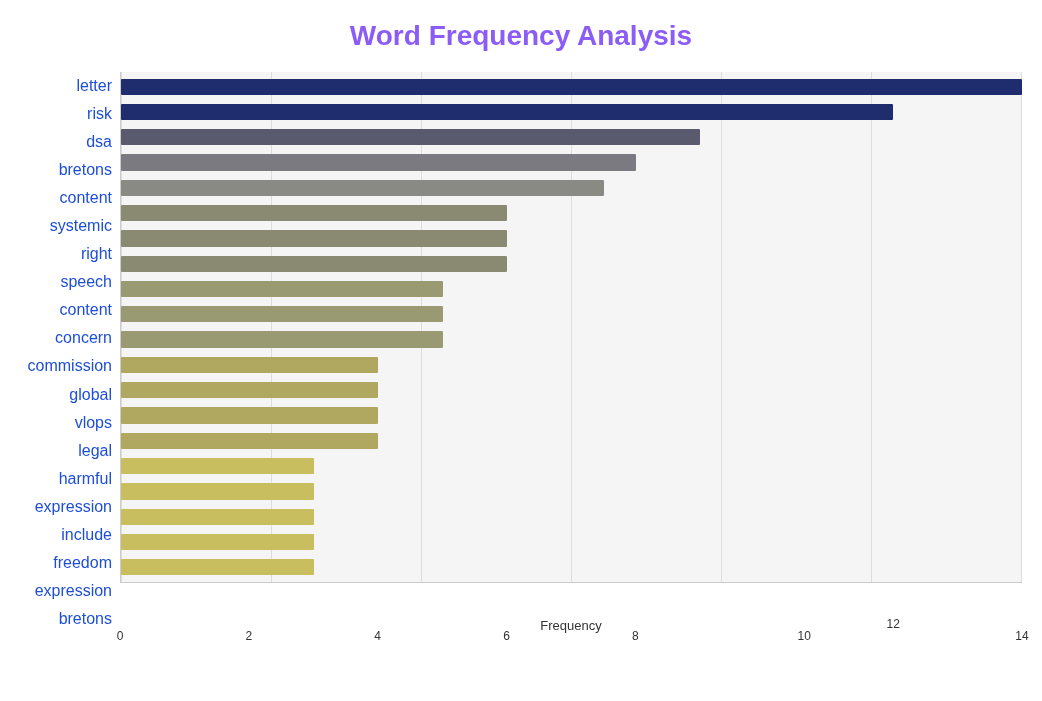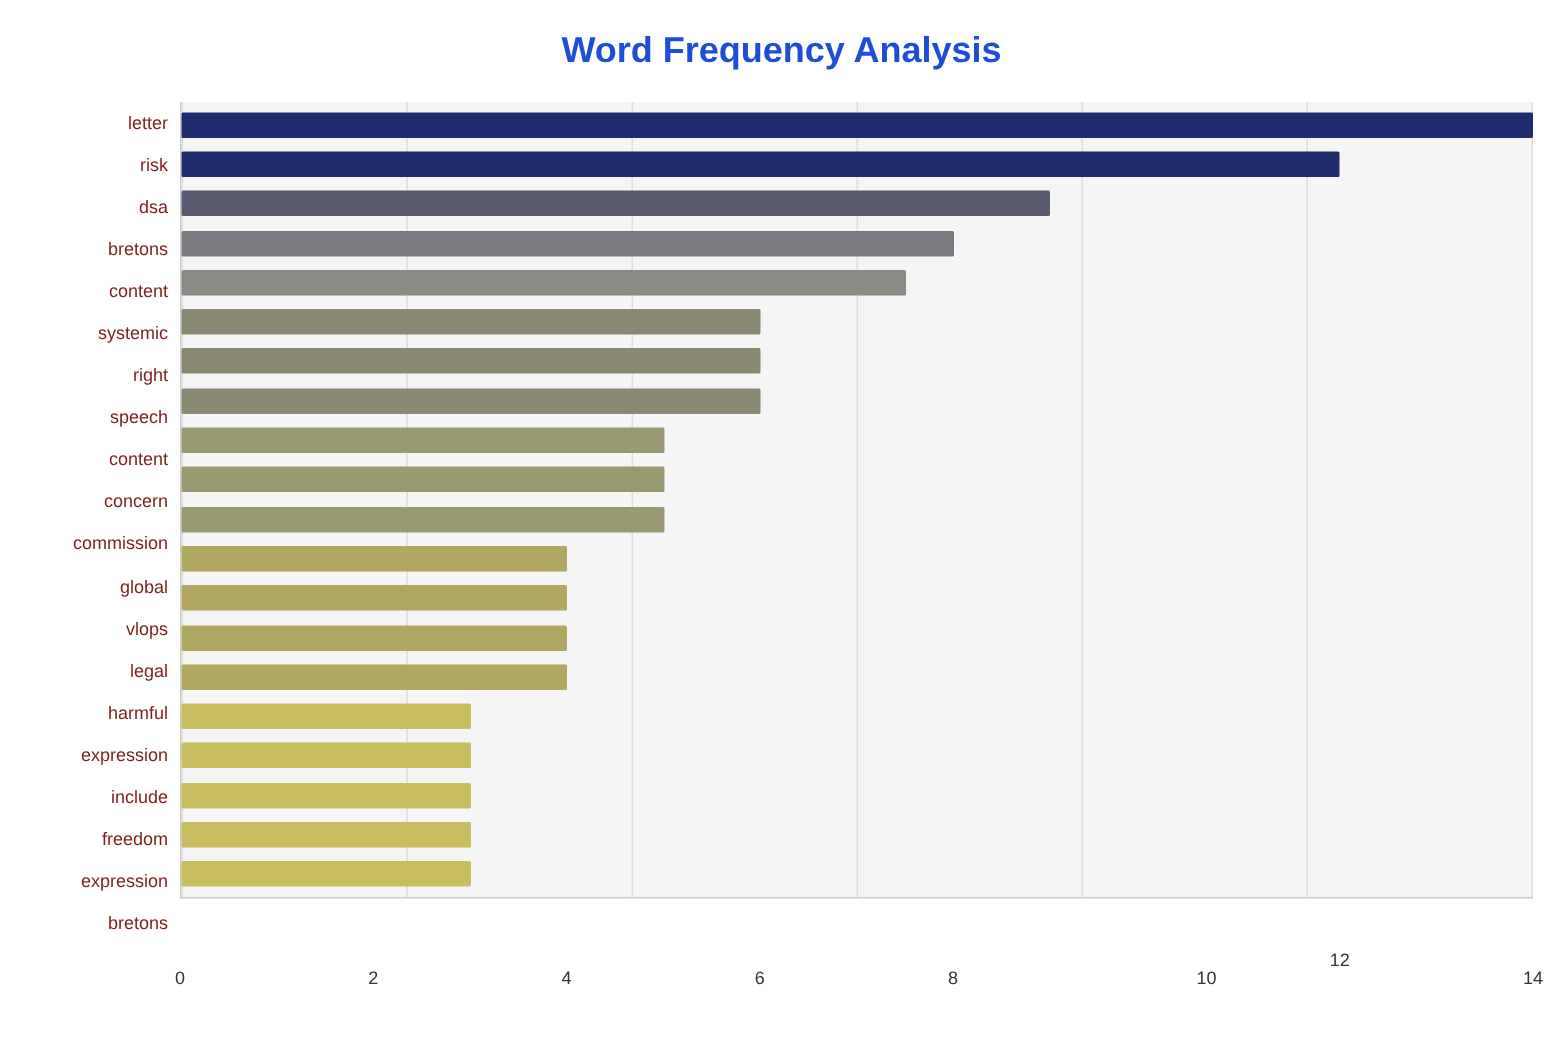--- a/index.html
+++ b/index.html
@@ -12,43 +12,43 @@
     }
     .chart-container {
       width: 1042px;
       height: 701px;
       background: #fff;
       padding: 20px 20px 60px 20px;
       position: relative;
     }
     .chart-title {
       text-align: center;
-      font-size: 24px;
+      font-size: 28px;
       font-weight: bold;
       margin-bottom: 20px;
-      color: #1d4ed8;
+      color: #8b5cf6;
     }
     .chart-area {
       display: flex;
       width: 100%;
       height: calc(100% - 60px);
       position: relative;
     }
     .y-labels {
       display: flex;
       flex-direction: column;
       justify-content: space-around;
       align-items: flex-end;
       width: 100px;
       flex-shrink: 0;
       padding-right: 8px;
     }
     .y-label {
-      font-size: 12px;
-      color: #7f1d1d;
+      font-size: 16px;
+      color: #1d4ed8;
       line-height: 1;
     }
     .plot-area {
       flex: 1;
       position: relative;
       background: #f5f5f5;
       border-left: 1px solid #ccc;
       border-bottom: 1px solid #ccc;
     }
     .grid-lines {
@@ -208,15 +208,16 @@
             <span class="x-label" style="position: absolute; left: 0%; bottom: 0px; transform: translateX(-50%);">0</span>
             <span class="x-label" style="position: absolute; left: 14.2857%; bottom: 0px; transform: translateX(-50%);">2</span>
             <span class="x-label" style="position: absolute; left: 28.5714%; bottom: 0px; transform: translateX(-50%);">4</span>
             <span class="x-label" style="position: absolute; left: 42.8571%; bottom: 0px; transform: translateX(-50%);">6</span>
             <span class="x-label" style="position: absolute; left: 57.1429%; bottom: 0px; transform: translateX(-50%);">8</span>
             <span class="x-label" style="position: absolute; left: 71.4286%; bottom: 0px; transform: translateX(-50%); margin-left: 40px;">10</span>
             <span class="x-label" style="position: absolute; left: 85.7143%; bottom: 12px; transform: translateX(-50%);">12</span>
             <span class="x-label" style="position: absolute; left: 100%; bottom: 0px; transform: translateX(-50%);">14</span>
           </div>
       </div>
+      <div class="x-axis-title">Frequency</div>
     </div>
   </div>
 </div>
 
 </body></html>

